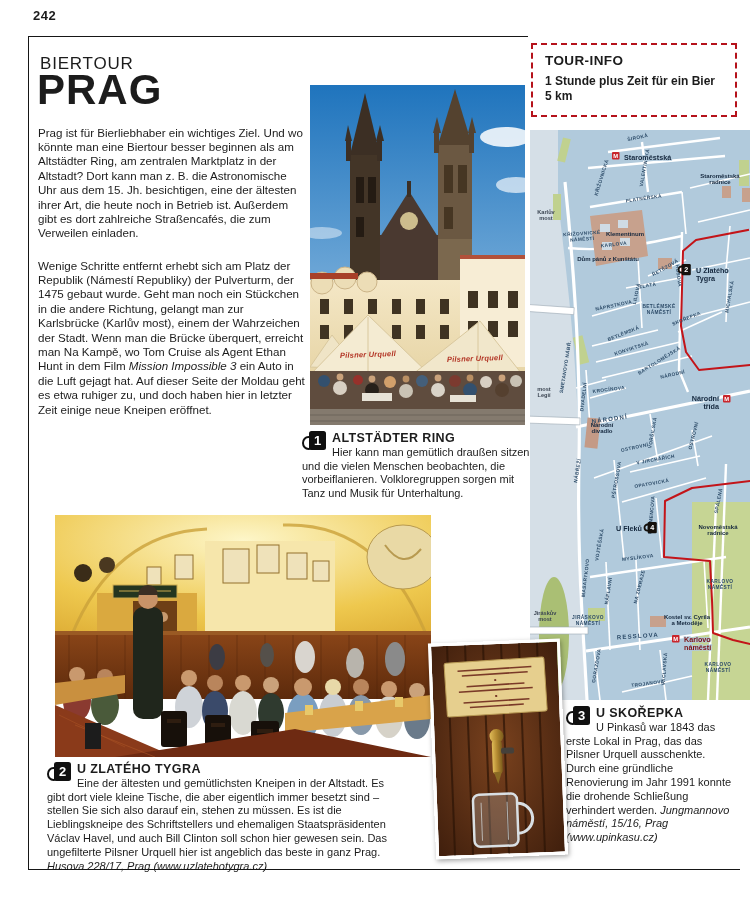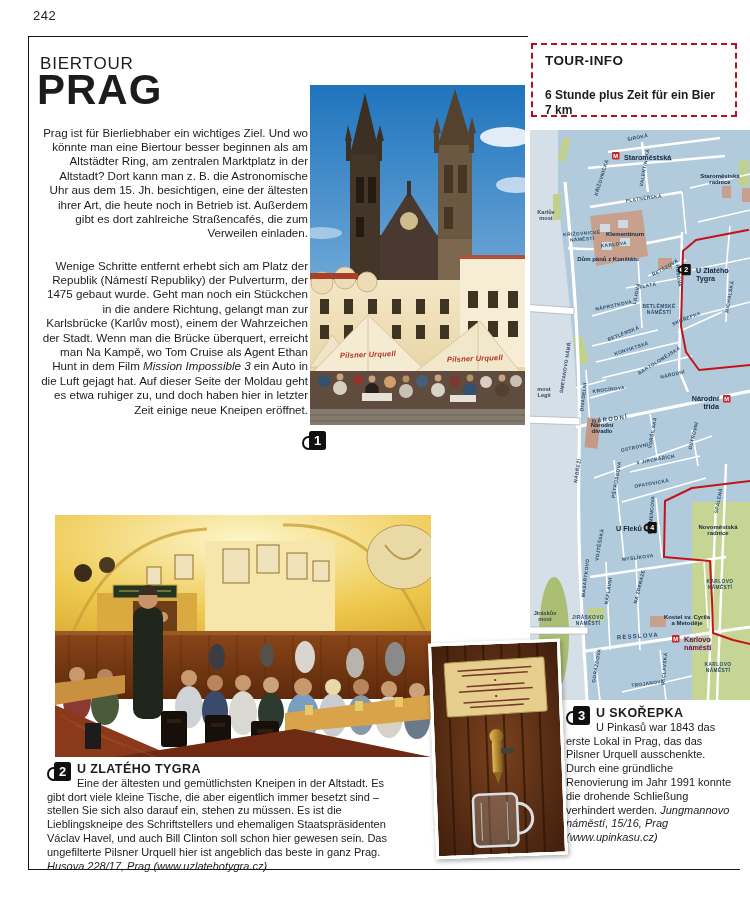--- a/index.html
+++ b/index.html
@@ -2,29 +2,29 @@
 <html><head>
 <meta charset="utf-8">
 <style>
   html,body{margin:0;padding:0;background:#fff;}
   #page{position:relative;width:750px;height:904px;background:#fff;overflow:hidden;
         font-family:"Liberation Sans",sans-serif;color:#1c1c1c;}
   .abs{position:absolute;}
   
   .rule{position:absolute;background:#161616;}
   
-  #page-number{left:33px;top:8px;font-size:13px;font-weight:400;letter-spacing:.5px;}
+  #page-number{left:33px;top:8px;font-size:13px;font-weight:700;letter-spacing:.5px;}
   #kicker{left:40px;top:42px;font-size:17px;font-weight:400;letter-spacing:.8px;margin-top:12px;}
   #title{left:37px;top:66px;font-size:42px;font-weight:800;letter-spacing:1px;}
-  .para{position:absolute;left:38px;width:270px;font-size:11.6px;line-height:14.4px;text-align:right;}
+  .para{position:absolute;left:38px;width:270px;font-size:11.6px;line-height:14.4px;text-align:left;}
   .para i{}
   
   #tour-info{left:531px;top:43px;width:206px;height:74px;border:2px dashed #b5121b;
              padding:8px 12px;box-sizing:border-box;background:#fff;}
-  #tour-info .ti-title{font-size:13.5px;font-weight:800;letter-spacing:.4px;margin-bottom:20px;}
+  #tour-info .ti-title{font-size:13.5px;font-weight:800;letter-spacing:.4px;margin-bottom:6px;}
   #tour-info .ti-line{font-size:12px;font-weight:700;line-height:15px;}
   
   .caption{position:absolute;font-size:11px;line-height:13.8px;}
   .caption .cap-head{font-size:12.5px;font-weight:800;letter-spacing:.4px;padding-top:2px;}
   .caption .addr{font-style:italic;text-align:center;}
   .mug{position:relative;width:24px;height:22px;float:left;margin:0 6px 2px 0;}
   .mug .handle{position:absolute;left:0;top:6px;width:9px;height:10px;border:2.6px solid #101010;border-radius:50%;}
   .mug .body{position:absolute;right:0;top:1px;width:17px;height:19px;background:#101010;border-radius:2.5px;}
   .mug .num{position:absolute;right:0;top:1px;width:17px;height:19px;color:#fff;font-weight:800;font-size:13px;
             display:flex;align-items:center;justify-content:center;}
@@ -53,22 +53,22 @@
 
   <div class="abs" id="page-number">242</div>
   <div class="abs" id="kicker">BIERTOUR</div>
   <div class="abs" id="title">PRAG</div>
 
   <p class="para" style="top:114px;">Prag ist für Bierliebhaber ein wichtiges Ziel. Und wo könnte man eine Biertour besser beginnen als am Altstädter Ring, am zentralen Marktplatz in der Altstadt? Dort kann man z. B. die Astronomische Uhr aus dem 15. Jh. besichtigen, eine der ältesten ihrer Art, die heute noch in Betrieb ist. Außerdem gibt es dort zahlreiche Straßencafés, die zum Verweilen einladen.</p>
   <p class="para" style="top:247px;"><span>Wenige Schritte entfernt erhebt sich am Platz der Republik (Námestí Republiky) der Pulverturm, der 1475 gebaut wurde. Geht man noch ein Stückchen in die andere Richtung, gelangt man zur Karlsbrücke (Karlův most), einem der Wahrzeichen der Stadt. Wenn man die Brücke überquert, erreicht man Na Kampě, wo Tom Cruise als Agent Ethan Hunt in dem Film </span><i>Mission Impossible 3</i><span> ein Auto in die Luft gejagt hat. Auf dieser Seite der Moldau geht es etwa ruhiger zu, und doch haben hier in letzter Zeit einige neue Kneipen eröffnet.</span></p>
 
   <div class="abs" id="tour-info">
     <div class="ti-title">TOUR-INFO</div>
-    <div class="ti-line">6 Stunde plus Zeit für ein Bier</div>
-    <div class="ti-line">7 km</div>
+    <div class="ti-line">1 Stunde plus Zeit für ein Bier</div>
+    <div class="ti-line">5 km</div>
   </div>
 
   <div class="photo" style="left:310px;top:85px;width:215px;height:340px;">
     <svg width="215" height="340" viewBox="0 0 215 340">
       <defs>
         <linearGradient id="sky" x1="0" y1="0" x2="0" y2="1">
           <stop offset="0" stop-color="#1f74bd"></stop>
             <stop offset="1" stop-color="#a8cdea"></stop>
         </linearGradient>
         <linearGradient id="bld" x1="0" y1="0" x2="0" y2="1">
@@ -176,20 +176,22 @@
       <line x1="0" y1="336" x2="215" y2="336" stroke="#6d645a"></line>
     </svg>
   </div>
 
   <div class="caption" style="left:302px;top:430px;width:230px;">
     <span class="mug">
       <span class="handle"></span>
       <span class="body"></span>
       <span class="num">1</span>
     </span>
+    <div class="cap-head">ALTSTÄDTER RING</div>
+    <span>Hier kann man gemütlich draußen sitzen und die vielen Menschen beobachten, die vorbeiflanieren. Volkloregruppen sorgen mit Tanz und Musik für Unterhaltung.</span>
   </div>
 
   <div class="photo" style="left:530px;top:130px;width:220px;height:570px;">
     <svg id="map-svg" width="220" height="570" viewBox="0 0 220 570">
       <rect width="220" height="570" fill="#d5dfe7"></rect>
       <path fill="#b1cadc" d="M28,0 L220,0 L220,570 L56,570 C50,480 46,420 48,330 C50,250 36,140 28,70 Z"></path>
 
       <g fill="#c0d18f">
         <rect x="30" y="8" width="8" height="24" transform="rotate(14 34 20)"></rect>
         <rect x="209" y="30" width="10" height="26"></rect>

